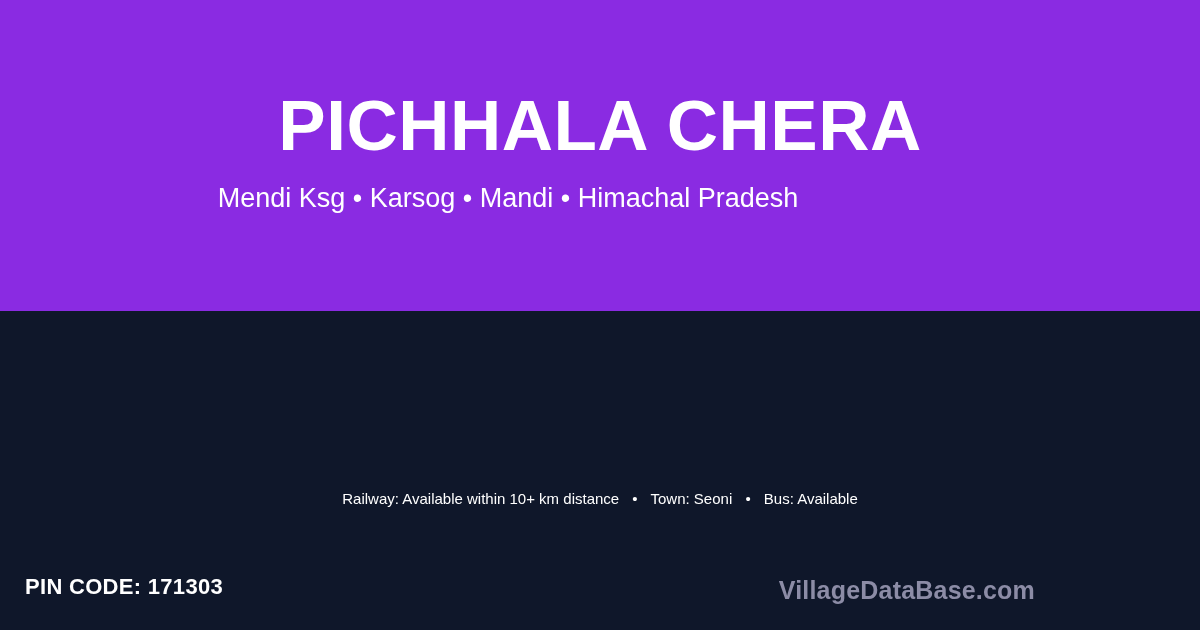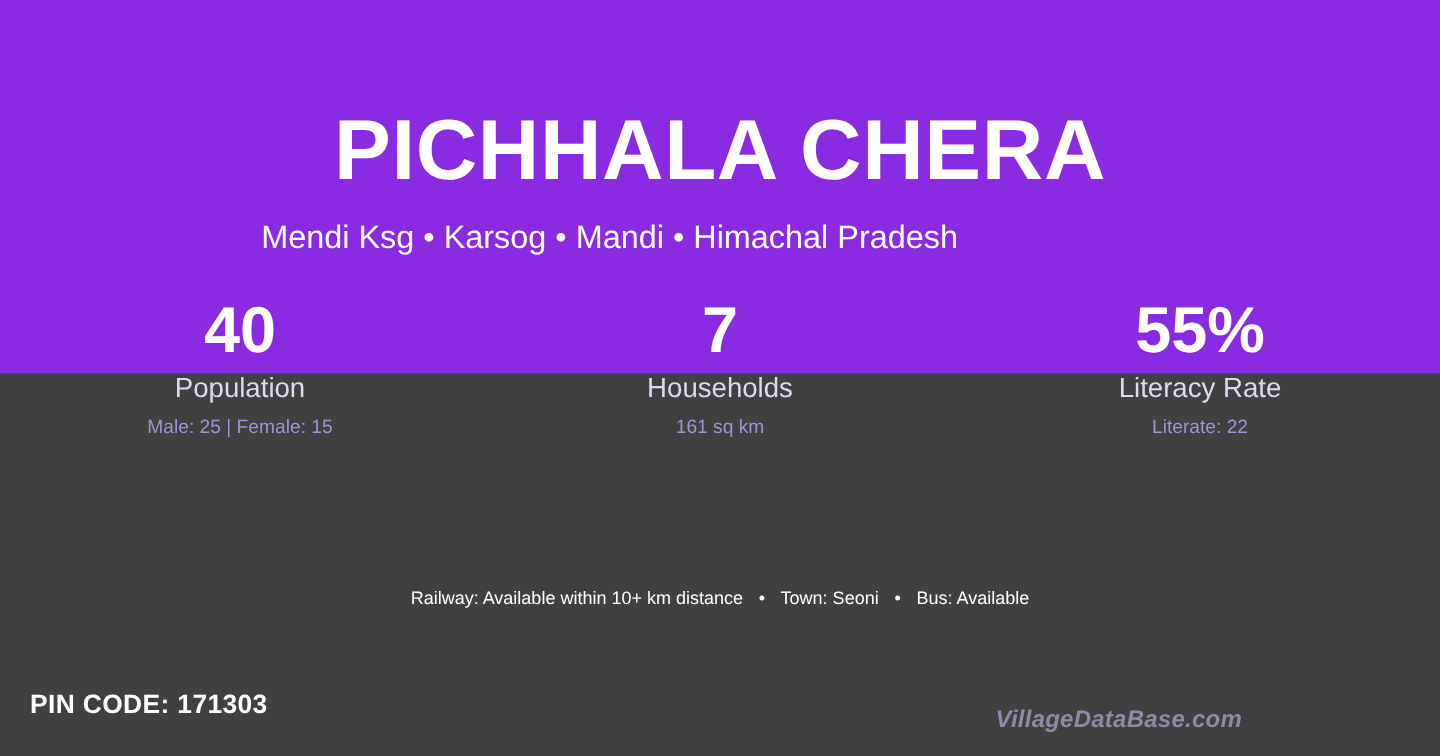--- a/index.html
+++ b/index.html
@@ -141,63 +141,41 @@
     font-size: 22px;
     line-height: 26px;
     font-weight: bold;
     color: #FFFFFF;
     letter-spacing: 0.3px;
     white-space: nowrap;
   }
   #site-brand {
     position: absolute;
     right: 25px;
-    top: 28px;
-    font-size: 20px;
+    top: 18px;
+    font-size: 25px;
     line-height: 24px;
     font-weight: bold;
     color: #8C8CA6;
     letter-spacing: 0.2px;
     white-space: nowrap;
-    font-style: italic;
   }
 </style>
 </head>
 <body style="background: rgb(26, 5, 181);">
 
-<div id="card" style="background: #404040;">
+<div id="card" style="background: #0f172a;">
 
   <div id="hero-band" style="background: rgb(138, 43, 226);"></div>
 
   <div id="header">
     <h1 id="village-title">PICHHALA CHERA</h1>
     <h2 id="village-subtitle">Mendi Ksg • Karsog • Mandi • Himachal Pradesh</h2>
   </div>
 
-  <div id="stats-row">
-
-    <div class="stat-col">
-      <span class="stat-value">40</span>
-      <span class="stat-label" style="color: rgb(220, 217, 242);">Population</span>
-      <span class="stat-sub" style="color: rgb(155, 148, 214);">Male: 25 | Female: 15</span>
-    </div>
-
-    <div class="stat-col">
-      <span class="stat-value">7</span>
-      <span class="stat-label" style="color: rgb(220, 217, 242);">Households</span>
-      <span class="stat-sub" style="color: rgb(155, 148, 214);">161 sq km</span>
-    </div>
-
-    <div class="stat-col">
-      <span class="stat-value">55%</span>
-      <span class="stat-label" style="color: rgb(220, 217, 242);">Literacy Rate</span>
-      <span class="stat-sub" style="color: rgb(155, 148, 214);">Literate: 22</span>
-    </div>
-
-  </div>
 
   <div id="info-row">
     <span>Railway: Available within 10+ km distance</span>
     <span class="sep">•</span>
     <span>Town: Seoni</span>
     <span class="sep">•</span>
     <span>Bus: Available</span>
   </div>
 
   <div id="footer">

